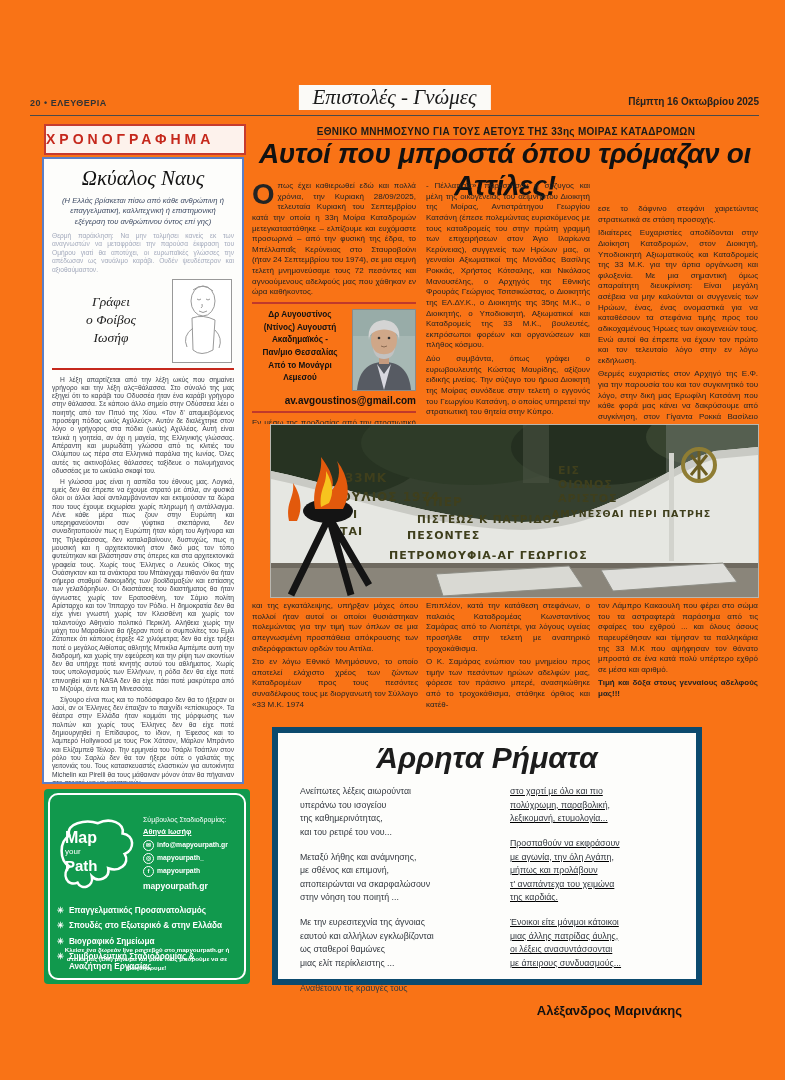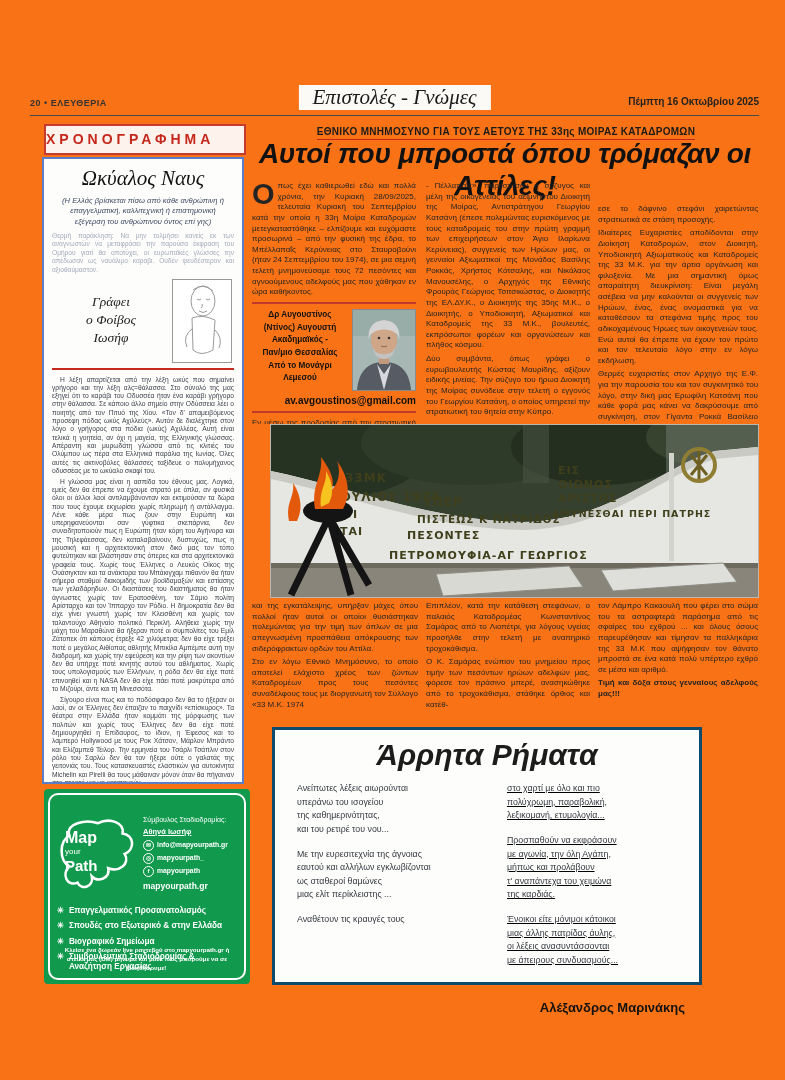--- a/index.html
+++ b/index.html
@@ -70,21 +70,21 @@
   .author-box{border-top:2px solid #c0392b;border-bottom:2px solid #c0392b;padding:5px 0 4px;margin:4px 0 5px;}
   .ab-row{display:flex;gap:4px;}
   .ab-text{width:96px;text-align:center;font-weight:bold;font-size:8.2px;line-height:1.55;color:#111;}
   .ab-photo{width:62px;height:80px;border:1px solid #8a8a8a;background:#aebdb9;flex:0 0 auto;}
   .ab-email{text-align:right;font-weight:bold;font-size:10px;margin-top:3px;color:#111;}
 
   .photo{position:absolute;left:270px;top:424px;width:487px;height:172px;border:1px solid #b9b7b0;box-sizing:content-box;}
   .photo svg{display:block;width:100%;height:100%;}
 
   
-  .arrita{position:absolute;left:272px;top:727px;width:430px;height:258px;border:3px solid #0c4a6e;background:#fdfdfb;box-sizing:border-box;}
+  .arrita{position:absolute;left:272px;top:727px;width:430px;height:258px;border:6px solid #0c4a6e;background:#fdfdfb;box-sizing:border-box;}
   .ar-title{text-align:center;font-size:30px;font-weight:bold;font-style:italic;color:#1c1c1c;margin:8px 0 10px;}
   .ar-cols{position:relative;}
   .ar-left{position:absolute;left:22px;top:0;width:182px;}
   .ar-right{position:absolute;left:232px;top:0;width:185px;text-decoration:underline;}
   .stanza{white-space:pre-line;font-size:8.8px;line-height:1.55;color:#33383f;margin-bottom:11px;}
   .ar-sign{position:absolute;right:14px;top:218px;font-weight:bold;font-size:13px;color:#111;}
 
   svg text{font-family:"DejaVu Sans",sans-serif;}
 </style>
 </head>
@@ -289,20 +289,24 @@
   </div>
 
   <div class="arrita">
     <div class="ar-title">Άρρητα Ρήματα</div>
     <div class="ar-cols">
       <div class="ar-left">
         <div class="stanza">Ανείπωτες λέξεις αιωρούνται
 υπεράνω του ισογείου
 της καθημερινότητας,
 και του ρετιρέ του νου...</div>
+        <div class="stanza">Μεταξύ λήθης και ανάμνησης,
+με σθένος και επιμονή,
+αποπειρώνται να σκαρφαλώσουν
+στην νόηση του ποιητή ...</div>
         <div class="stanza">Με την ευρεσιτεχνία της άγνοιας
 εαυτού και αλλήλων εγκλωβίζονται
 ως σταθεροί θαμώνες
 μιας ελίτ περίκλειστης ...</div>
         <div class="stanza">Αναθέτουν τις κραυγές τους</div>
       </div>
       <div class="ar-right">
         <div class="stanza">στο χαρτί με όλο και πιο
 πολύχρωμη, παραβολική,
 λεξικομανή, ετυμολογία...</div>

